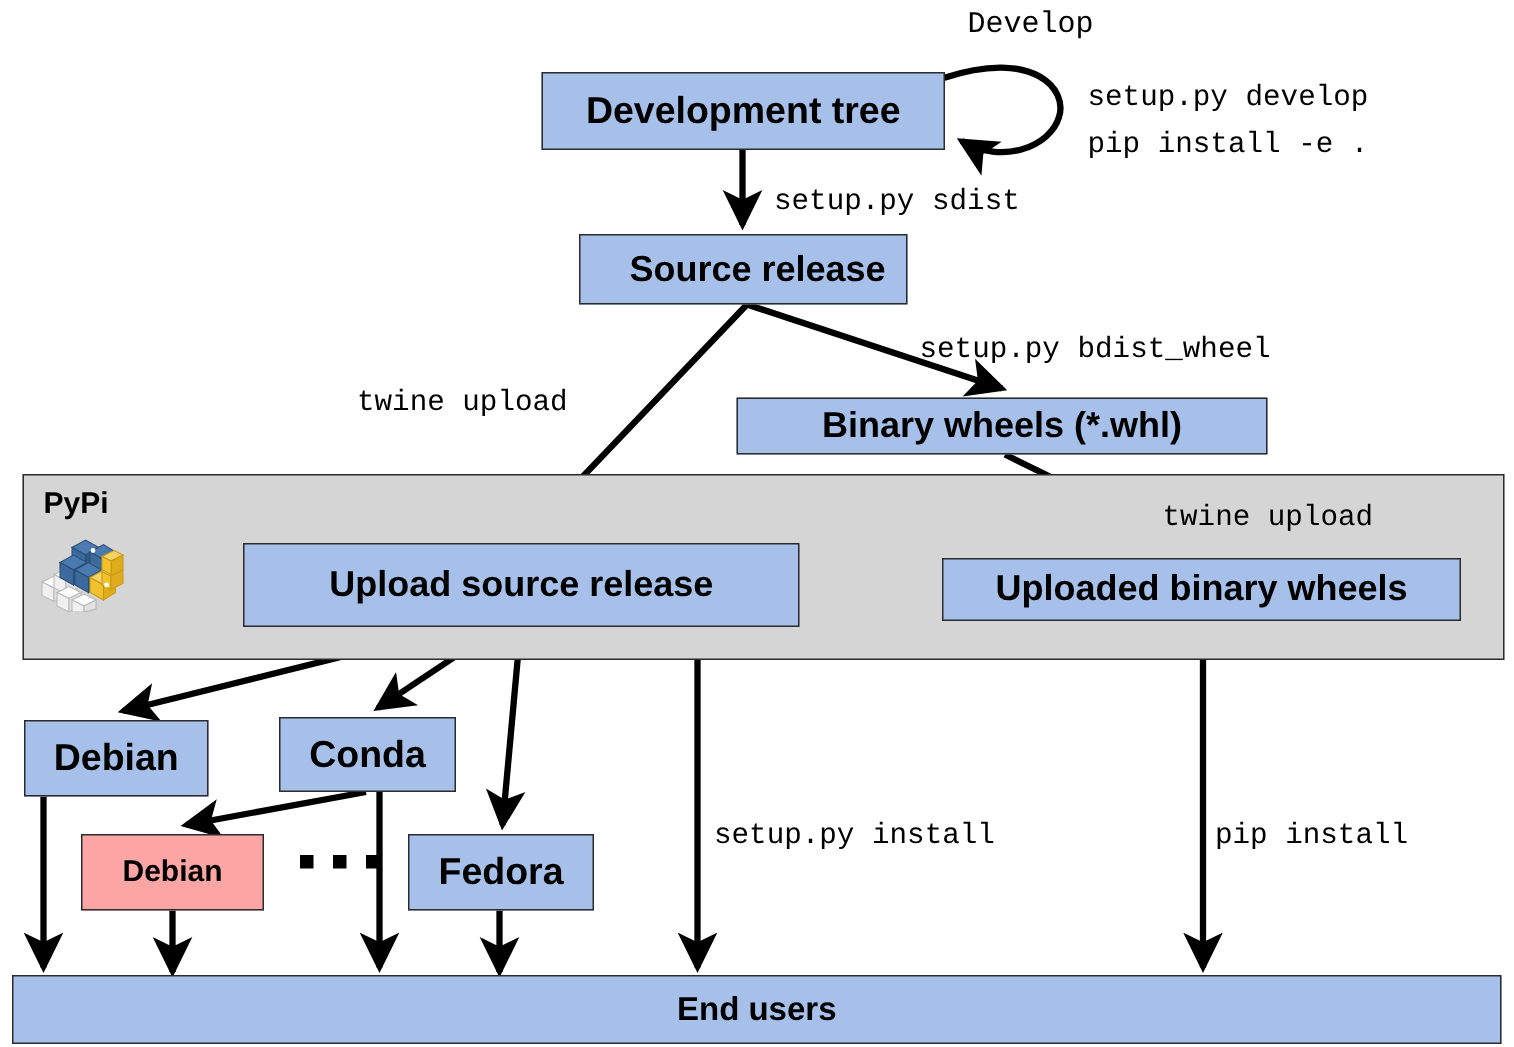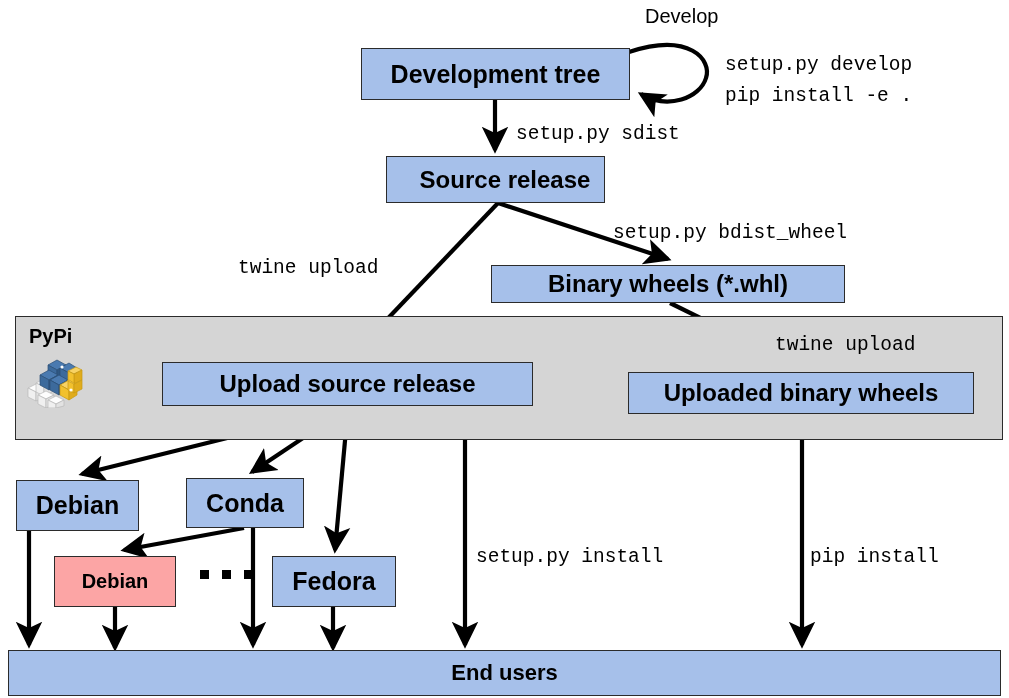--- a/index.html
+++ b/index.html
@@ -54,21 +54,21 @@
   .edge-label {
     position: absolute;
     font-family: "Liberation Mono", monospace;
     font-size: 19.5px;
     color: #000000;
     white-space: pre;
     line-height: 1.32;
   }
   .plain-label {
     position: absolute;
-    font-family: Liberation Sans, sans-serif;
+    font-family: Liberation Mono, monospace;
     font-size: 20px;
     color: #000000;
     white-space: nowrap;
   }
   .ellipsis-dots {
     position: absolute;
     display: flex;
     gap: 13px;
     align-items: center;
   }
@@ -176,21 +176,21 @@
       <polygon points="48,30 56,26 56,35 48,39" fill="#e0ac1c"></polygon>
     </g>
 
     <circle cx="36" cy="13" r="1.6" fill="#ffffff"></circle>
     <circle cx="45" cy="36" r="1.6" fill="#ffffff"></circle>
   </svg>
 
   <div class="node-box" style="left: 361px; top: 48px; width: 269px; height: 52px; font-size: 25px; background: rgb(166, 192, 234); border-color: rgb(43, 43, 43);">Development  tree</div>
   <div class="node-box" style="left: 386px; top: 156px; width: 219px; height: 47px; font-size: 24px; background: rgb(166, 192, 234); border-color: rgb(43, 43, 43); padding-left: 19px;">Source release</div>
   <div class="node-box" style="left: 491px; top: 265px; width: 354px; height: 38px; font-size: 24px; background: rgb(166, 192, 234); border-color: rgb(43, 43, 43);">Binary wheels (*.whl)</div>
-  <div class="node-box" style="left: 162px; top: 362px; width: 371px; height: 44px; font-size: 24px; background: rgb(166, 192, 234); border-color: rgb(43, 43, 43);">Upload source release</div>
+  <div class="node-box" style="left: 162px; top: 362px; width: 371px; height: 56px; font-size: 24px; background: rgb(166, 192, 234); border-color: rgb(43, 43, 43);">Upload source release</div>
   <div class="node-box" style="left: 628px; top: 372px; width: 346px; height: 42px; font-size: 24px; background: rgb(166, 192, 234); border-color: rgb(43, 43, 43);">Uploaded binary wheels</div>
   <div class="node-box" style="left: 16px; top: 480px; width: 123px; height: 51px; font-size: 25px; background: rgb(166, 192, 234); border-color: rgb(43, 43, 43);">Debian</div>
   <div class="node-box" style="left: 186px; top: 478px; width: 118px; height: 50px; font-size: 25px; background: rgb(166, 192, 234); border-color: rgb(43, 43, 43);">Conda</div>
   <div class="node-box" style="left: 54px; top: 556px; width: 122px; height: 51px; font-size: 20px; background: #fca5a5; border-color: rgb(43, 43, 43);">Debian</div>
   <div class="node-box" style="left: 272px; top: 556px; width: 124px; height: 51px; font-size: 25px; background: rgb(166, 192, 234); border-color: rgb(43, 43, 43);">Fedora</div>
   <div class="node-box" style="left: 8px; top: 650px; width: 993px; height: 46px; font-size: 22px; background: rgb(166, 192, 234); border-color: rgb(43, 43, 43);">End users</div>
 
   <div class="plain-label" style="left: 645px; top: 5px;">Develop</div>
   <div class="edge-label" style="left: 725px; top: 53px;">setup.py develop</div>
   <div class="edge-label" style="left: 725px; top: 84px;">pip install -e .</div>

